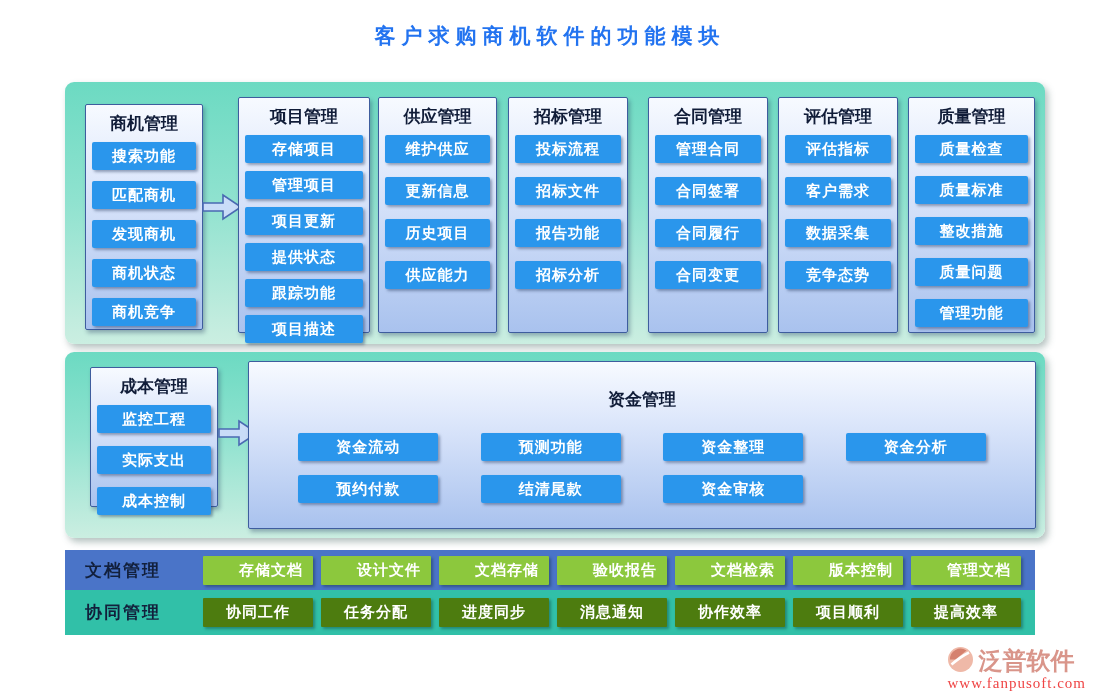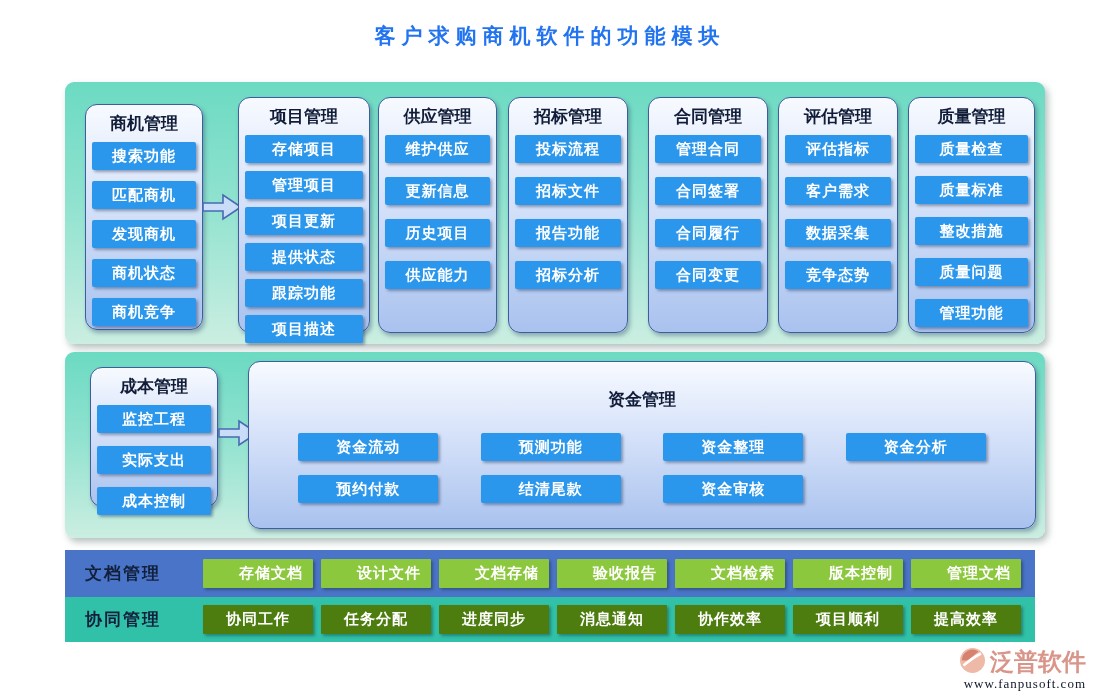--- a/index.html
+++ b/index.html
@@ -12,21 +12,21 @@
            font-size:21px; font-weight:bold; color:#2273f0; letter-spacing:6px; }
 
   
   .board { position:absolute; left:65px; width:980px; border-radius:9px;
            background:linear-gradient(180deg,#6cdac2 0%, #8fe2cf 45%, #cbeee1 100%);
            box-shadow:3px 4px 7px rgba(90,120,115,.45); }
   .board1 { top:82px;  height:262px; }
   .board2 { top:352px; height:186px; }
 
   
-  .panel { position:absolute; border:1px solid #3e5d9e; border-radius:12px;
+  .panel { position:absolute; border:1px solid #3e5d9e; border-radius:2px;
            background:linear-gradient(180deg,#f7faff 0%, #dde7fb 35%, #a9c2ee 100%);
            box-shadow:2px 3px 4px rgba(30,50,90,.35); display:flex; flex-direction:column; }
   .panel-h { text-align:center; font-size:17px; font-weight:bold; color:#101c38;
              padding:7px 0 5px 0; }
   .chips { display:flex; flex-direction:column; padding:2px 6px 0 6px; }
   .chip { height:28px; line-height:28px; text-align:center; color:#ffffff;
           font-size:15px; font-weight:bold; background:#2a96ec; border-radius:2px;
           box-shadow:2px 2px 3px rgba(20,40,80,.4); letter-spacing:1px; }
   .g11 .chips{ gap:11px; } .g8 .chips{ gap:8px; } .g14 .chips{ gap:14px; } .g13 .chips{ gap:13px; }
 
@@ -46,38 +46,38 @@
   .cost-panel { left:25px; top:15px; width:128px; height:140px; }
   .funds-panel { left:183px; top:9px; width:788px; height:168px; padding:0; }
   .funds-title { text-align:center; font-size:17px; font-weight:bold; color:#101c38;
                  padding-top:26px; }
   .funds-grid { display:grid; grid-template-columns:repeat(4,1fr); row-gap:14px;
                 margin-top:22px; padding:0 28px; justify-items:center; }
   .fund-chip { width:140px; }
 
   
   .bars { position:absolute; left:65px; top:550px; width:970px; }
-  .bar { display:flex; align-items:center; height:47px; padding:0 14px 0 20px; }
+  .bar { display:flex; align-items:center; height:40px; padding:0 14px 0 20px; }
   .bar-docs { background:#4a74c8; }
   .bar-collab { background:#31c0a8; height:45px; }
   .bar-label { width:118px; flex:0 0 118px; font-size:17px; font-weight:bold;
                color:#12203c; letter-spacing:2px; }
   .bar-chips { flex:1; display:flex; justify-content:space-between; }
   .bar-chip { width:110px; height:29px; line-height:29px; text-align:center; color:#fff;
               font-size:15px; font-weight:bold; border-radius:1px; letter-spacing:1px;
               box-shadow:2px 2px 3px rgba(10,30,30,.35); }
   .bar-docs .bar-chip { background:#8cc83d;padding-left:26px; }
   .bar-collab .bar-chip { background:#4d7c0f; }
 
   
   .brand { position:absolute; right:14px; bottom:8px; text-align:center; }
   .brand-row { display:flex; align-items:center; gap:4px; }
   .brand-name { font-size:24px; font-weight:bold; color:#d9958а; }
   .brand-name { color:#d9958a; }
-  .brand-site { font-size:13px; color:#0f172a; letter-spacing:1px; margin-top:-2px;text-align:right; }
+  .brand-site { font-size:15px; color:#ef4444; letter-spacing:1px; margin-top:-2px;text-align:right; }
 </style>
 </head>
 <body>
 
 <div class="stage">
 
   <div class="title">客户求购商机软件的功能模块</div>
 
   <div class="board board1">
 

